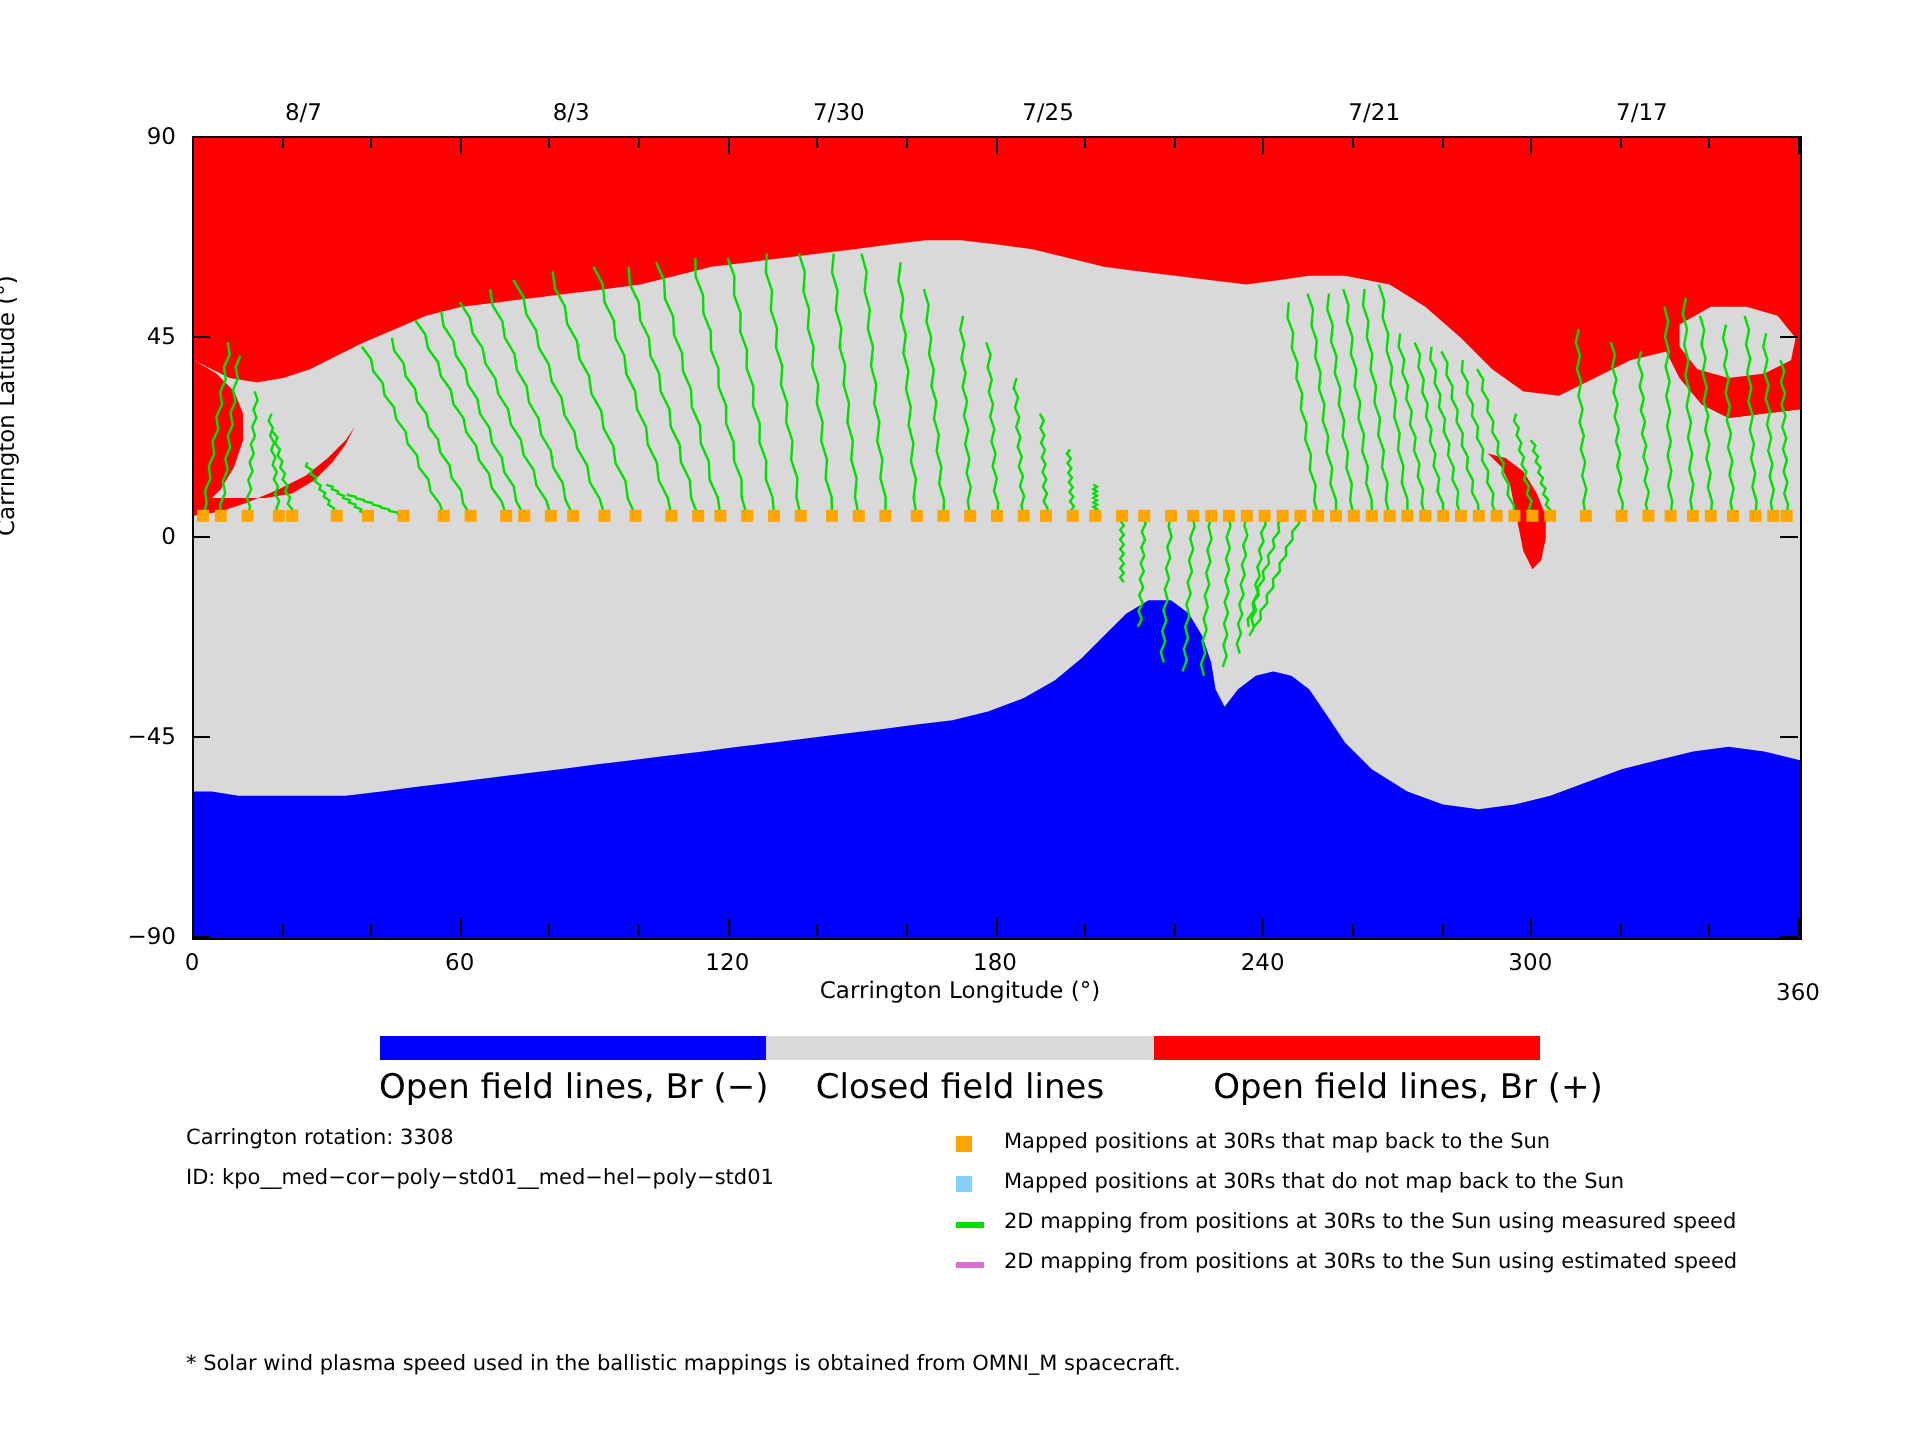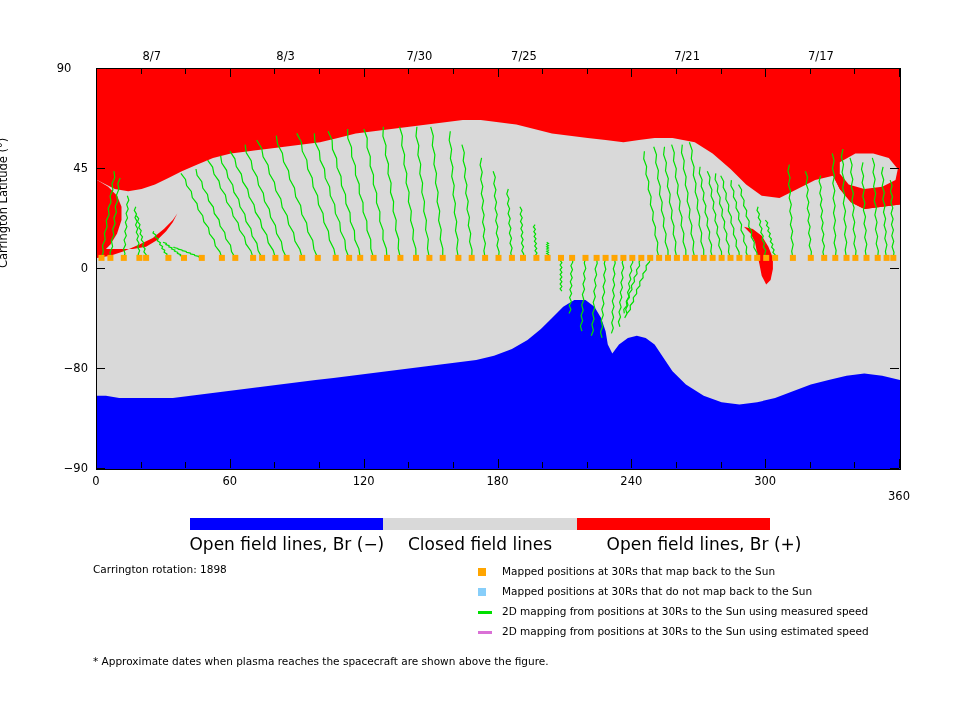--- a/index.html
+++ b/index.html
@@ -341,62 +341,64 @@
       <div class="" style="position:absolute;left:890px;top:468.0px;width:9px;height:1px;background:#000"></div>
     </div>
   <div id="axis-labels">
       <div class="xlab" style="left: 96px;">0</div>
       <div class="xlab" style="left: 229.833px;">60</div>
       <div class="xlab" style="left: 363.667px;">120</div>
       <div class="xlab" style="left: 497.5px;">180</div>
       <div class="xlab" style="left: 631.333px;">240</div>
       <div class="xlab" style="left: 765.167px;">300</div>
       <div class="xlab" style="left: 899px; margin-top: 15px;">360</div>
-      <div class="ylab" style="top: 68px; left: 40px; width: 48px; text-align: center;">90</div>
+      <div class="ylab" style="top: 68px; left: 40px; width: 48px;">90</div>
       <div class="ylab" style="top: 168px; left: 40px; width: 48px;">45</div>
       <div class="ylab" style="top: 268px; left: 40px; width: 48px;">0</div>
-      <div class="ylab" style="top: 368px; left: 40px; width: 48px;">−80</div>
+      <div class="ylab" style="top: 368px; left: 40px; width: 48px;">−45</div>
       <div class="ylab" style="top: 468px; left: 40px; width: 48px;">−90</div>
       <div class="tlab" style="left: 151.764px;">8/7</div>
       <div class="tlab" style="left: 285.597px;">8/3</div>
       <div class="tlab" style="left: 419.431px;">7/30</div>
       <div class="tlab" style="left: 524px;">7/25</div>
       <div class="tlab" style="left: 687.097px;">7/21</div>
       <div class="tlab" style="left: 820.931px;">7/17</div>
     </div>
 
+  <div class="axtitle-x">Carrington Longitude (°)</div>
   <div class="axtitle-y">Carrington Latitude (°)</div>
 
   <div id="cbar">
       <div style="flex: 1 1 0px; background: rgb(0, 0, 255);"></div>
       <div style="flex: 1 1 0px; background: rgb(217, 217, 217);"></div>
       <div style="flex: 1 1 0px; background: rgb(255, 0, 0);"></div>
     </div>
   <div id="cbar-labels">
       <div class="cb-lab" style="left: 286.86px;">Open field lines, Br (−)</div>
       <div class="cb-lab" style="left: 480px;">Closed field lines</div>
       <div class="cb-lab" style="left: 704px;">Open field lines, Br (+)</div>
     </div>
 
-  <div class="info" style="top:563px">Carrington rotation: 1898</div>
+  <div class="info" style="top:563px">Carrington rotation: 3308</div>
+  <div class="info" style="top:583px">ID: kpo__med−cor−poly−std01__med−hel−poly−std01</div>
 
   <div id="legend">
       <div class="lg-row" style="top: 565px;">
         <span class="lg-sw-sq" style="background: rgb(255, 165, 0);"></span>
         <span class="lg-txt">Mapped positions at 30Rs that map back to the Sun</span>
       </div>
       <div class="lg-row" style="top: 585px;">
         <span class="lg-sw-sq" style="background: rgb(135, 206, 250);"></span>
         <span class="lg-txt">Mapped positions at 30Rs that do not map back to the Sun</span>
       </div>
       <div class="lg-row" style="top: 605px;">
         <span class="lg-sw-ln" style="background: rgb(0, 224, 0);"></span>
         <span class="lg-txt">2D mapping from positions at 30Rs to the Sun using measured speed</span>
       </div>
       <div class="lg-row" style="top: 625px;">
         <span class="lg-sw-ln" style="background: rgb(218, 112, 214);"></span>
         <span class="lg-txt">2D mapping from positions at 30Rs to the Sun using estimated speed</span>
       </div>
     </div>
 
-  <div class="foot" style="top:655px">* Approximate dates when plasma reaches the spacecraft are shown above the figure.</div>
+  <div class="foot" style="top:676px">* Solar wind plasma speed used in the ballistic mappings is obtained from OMNI_M spacecraft.</div>
 
 </div>
 
 </body></html>

